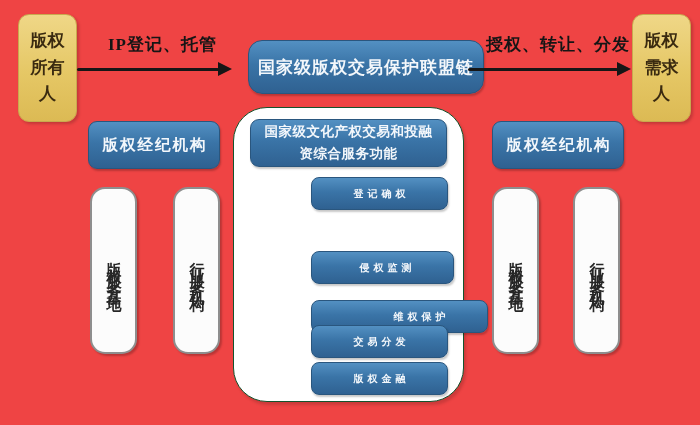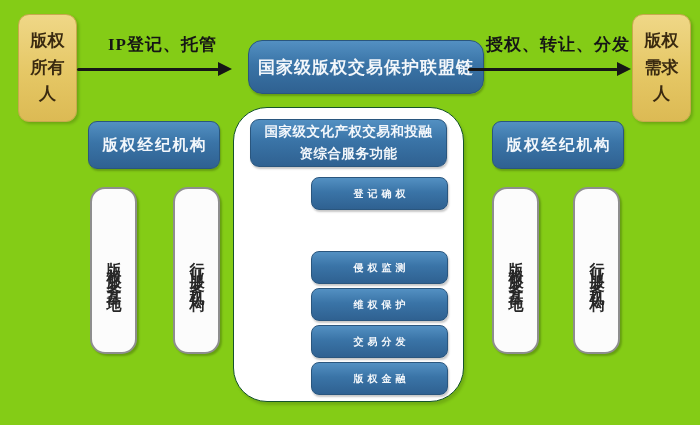--- a/index.html
+++ b/index.html
@@ -1,20 +1,20 @@
 <!DOCTYPE html>
 <html><head>
 <meta charset="utf-8">
 <style>
   html, body { margin: 0; padding: 0; background: #ffffff; }
   .stage {
     position: relative;
     width: 700px;
     height: 425px;
-    background: #84cc16;
+    background: #ef4444;
     font-family: "Liberation Serif", "DejaVu Serif", serif;
     overflow: hidden;
   }
   
   .actor {
     position: absolute;
     width: 57px;
     height: 106px;
     top: 14px;
     border-radius: 11px;
@@ -122,22 +122,22 @@
     left: 48px;
     width: 135px; height: 31px;
     border-radius: 8px;
     font-size: 10px;
     letter-spacing: 4px;
     text-indent: 4px;
     margin-left: 29px;
   }
   .service.s0 { top: 69px; }
   .service.s1 { top: 106px; }
-  .service.s2 { top: 143px; }
-  .service.s3 { top: 180px; }
+  .service.s2 { top: 143px; padding-left: 6px; }
+  .service.s3 { top: 192px; padding-left: 40px; }
   .service.s4 { top: 217px; }
   .service.s5 { top: 254px; }
   
   .pillar {
     position: absolute;
     top: 187px;
     width: 47px; height: 167px;
     box-sizing: border-box;
     border: 2px solid #8e8e8e;
     border-radius: 15px;

